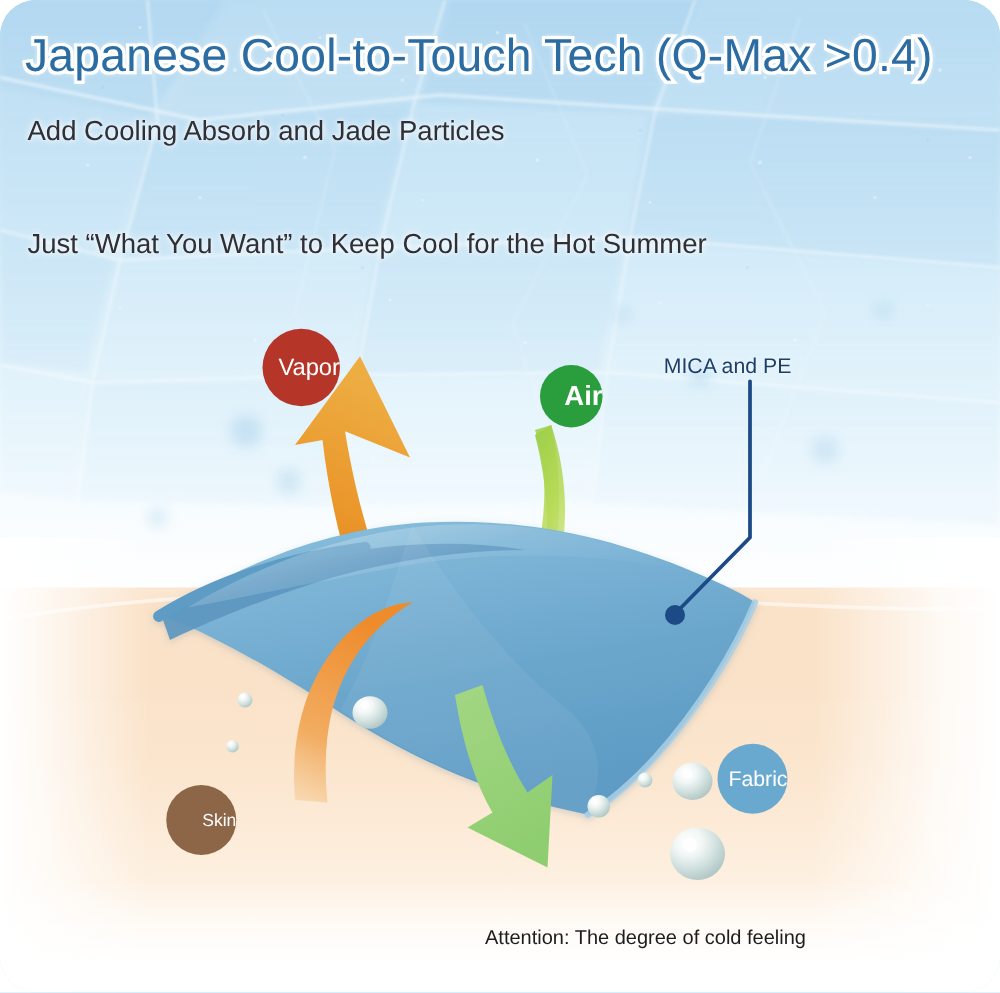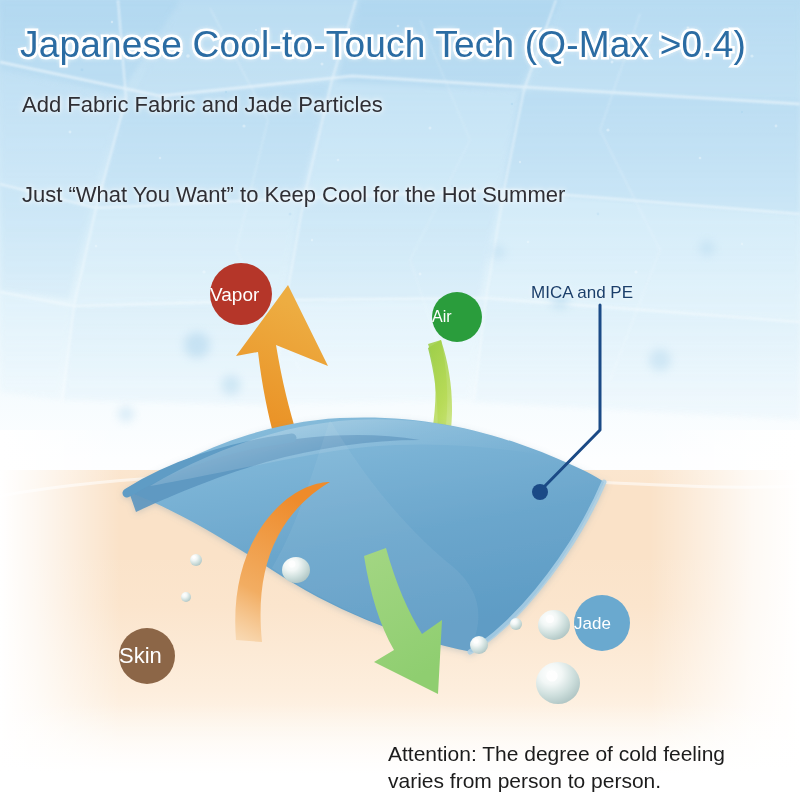--- a/index.html
+++ b/index.html
@@ -3,20 +3,21 @@
 <meta charset="utf-8">
 <style>
   html,body{margin:0;padding:0;background:#fff;}
   body{font-family:"Liberation Sans",sans-serif;}
 
   #poster{
     position:relative;
     width:800px;height:794px;
     overflow:hidden;
     background:#7dd3fc;
+    border-radius:29px;
   }
 
   
   .ice-base{
     position:absolute;left:0;top:0;width:800px;height:560px;
     background:
       linear-gradient(to bottom,
         #b9dcf2 0%,
         #c4e2f4 12%,
         #cfe8f7 26%,
@@ -79,40 +80,40 @@
   .sub1{top:92px;}
   .sub2{top:137px;}
   .sub3{top:182px;}
 
   
   .diagram{position:absolute;left:0;top:0;width:800px;height:794px;}
 
   
   .badge{
     position:absolute;border-radius:50%;
-    display:flex;align-items:center;justify-content:flex-start;
+    display:flex;align-items:center;justify-content:flex-end;
     color:#ffffff;font-size:19px;line-height:1;
     font-family:"Liberation Sans",sans-serif;
   }
   .badge-vapor{left:210px;top:263px;width:62px;height:62px;background:#b53629;}
-  .badge-air{left:432px;top:292px;width:50px;height:50px;background:#2a9d3c;font-size:16px;}
-  .badge-skin{left:119px;top:628px;width:56px;height:56px;background:#8c6647;font-size:22px;}
+  .badge-air{left:432px;top:292px;width:50px;height:50px;background:#2a9d3c;font-size:22px;font-weight:bold;}
+  .badge-skin{left:133px;top:628px;width:56px;height:56px;background:#8c6647;font-size:14px;}
   .badge-sweat{left:574px;top:595px;width:56px;height:56px;background:#6aa9cf;font-size:17px;}
 
   
   .callout-label{
     position:absolute;left:531px;top:283px;
     font-size:17px;color:#1b3f6b;white-space:nowrap;
     text-shadow:0 0 4px rgba(255,255,255,.9);
   }
 
   
   .note{
     position:absolute;left:388px;top:741px;
-    font-size:21px;line-height:1.27;color:#1c1c1c;
+    font-size:16px;line-height:1.27;color:#1c1c1c;
   }
   .note div{white-space:nowrap;}
 </style>
 </head>
 <body>
 
 <div id="poster">
 
   <div class="ice-base"></div>
 
@@ -377,36 +378,35 @@
       <circle cx="540" cy="492" r="8" fill="#1b4a86"></circle>
     </g>
   </svg>
 
   <div class="vignette-l"></div>
   <div class="vignette-r"></div>
   <div class="vignette-b"></div>
 
   <div class="headline">Japanese Cool-to-Touch Tech (Q-Max &gt;0.4)</div>
 
-  <div class="subline sub1">Add Fabric Fabric and Jade Particles</div>
+  <div class="subline sub1">Add Cooling Absorb and Jade Particles</div>
   <div class="subline sub3">Just “What You Want” to Keep Cool for the Hot Summer</div>
 
   <div class="badge badge-vapor">
     <span>Vapor</span>
   </div>
   <div class="badge badge-air">
     <span>Air</span>
   </div>
   <div class="badge badge-skin">
     <span>Skin</span>
   </div>
   <div class="badge badge-sweat">
-    <span>Jade</span>
+    <span>Fabric</span>
   </div>
 
   <div class="callout-label">MICA and PE</div>
 
   <div class="note">
     <div>Attention: The degree of cold feeling</div>
-    <div>varies from person to person.</div>
   </div>
 
 </div>
 
 </body></html>

